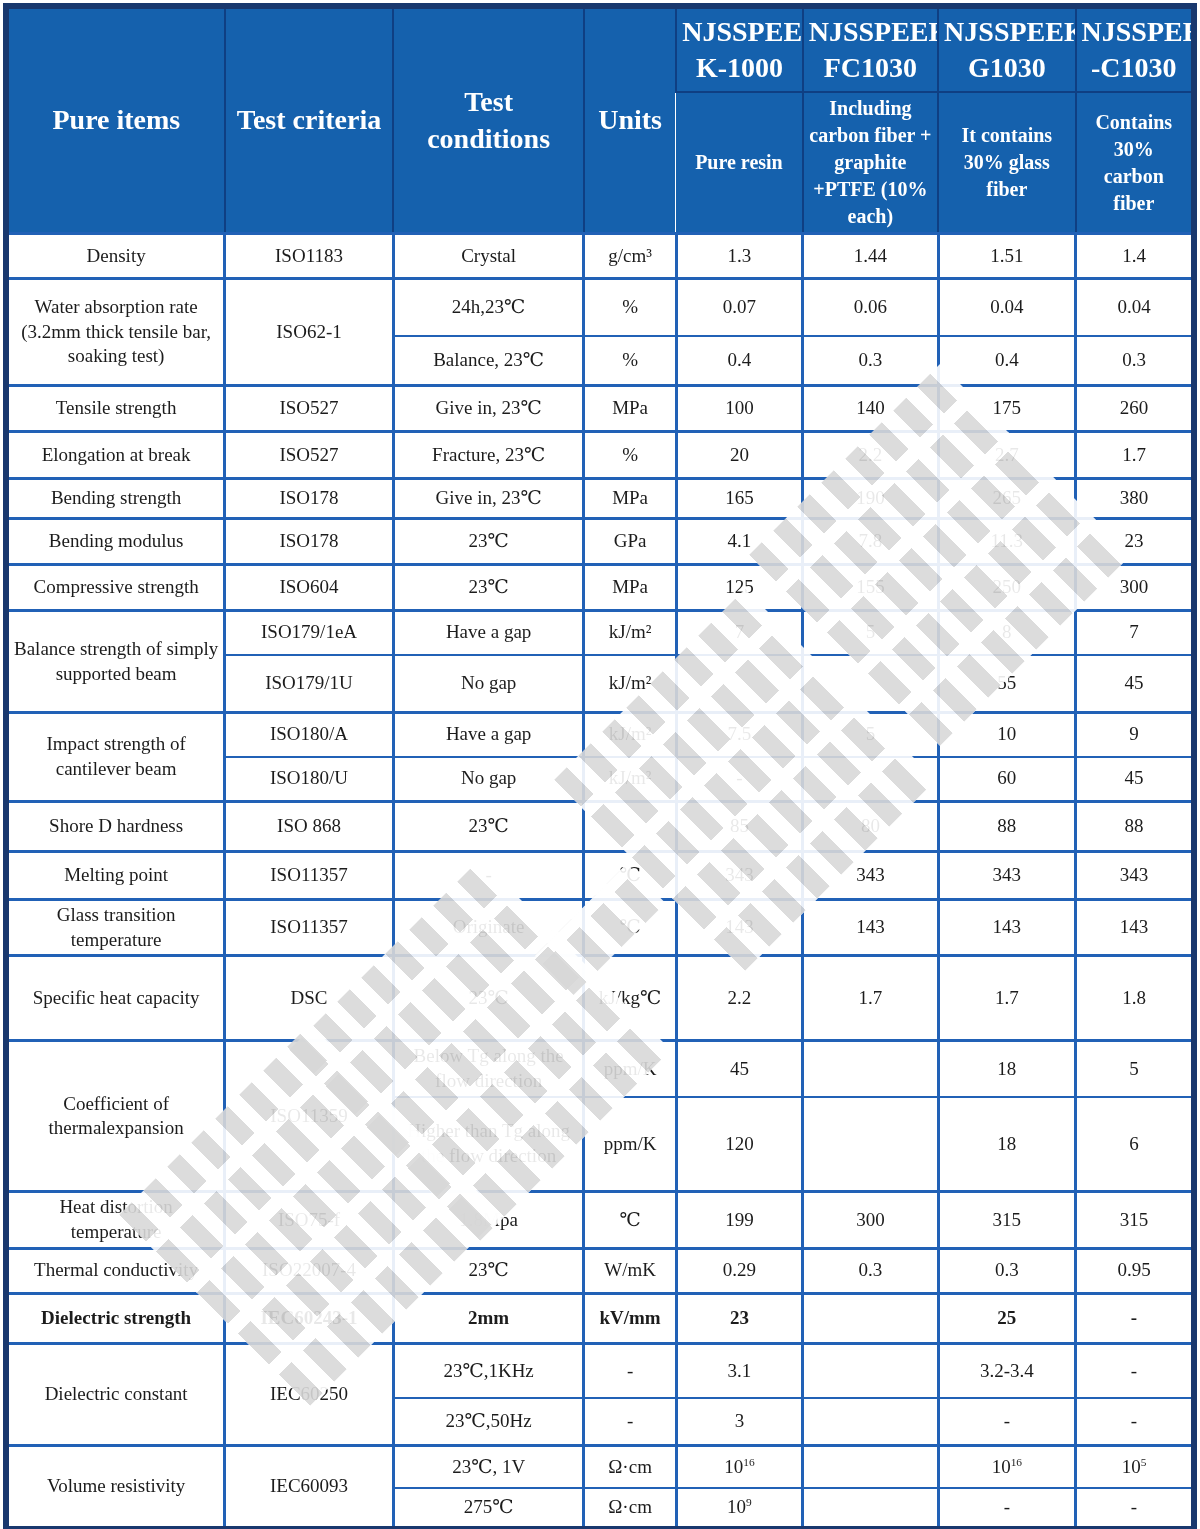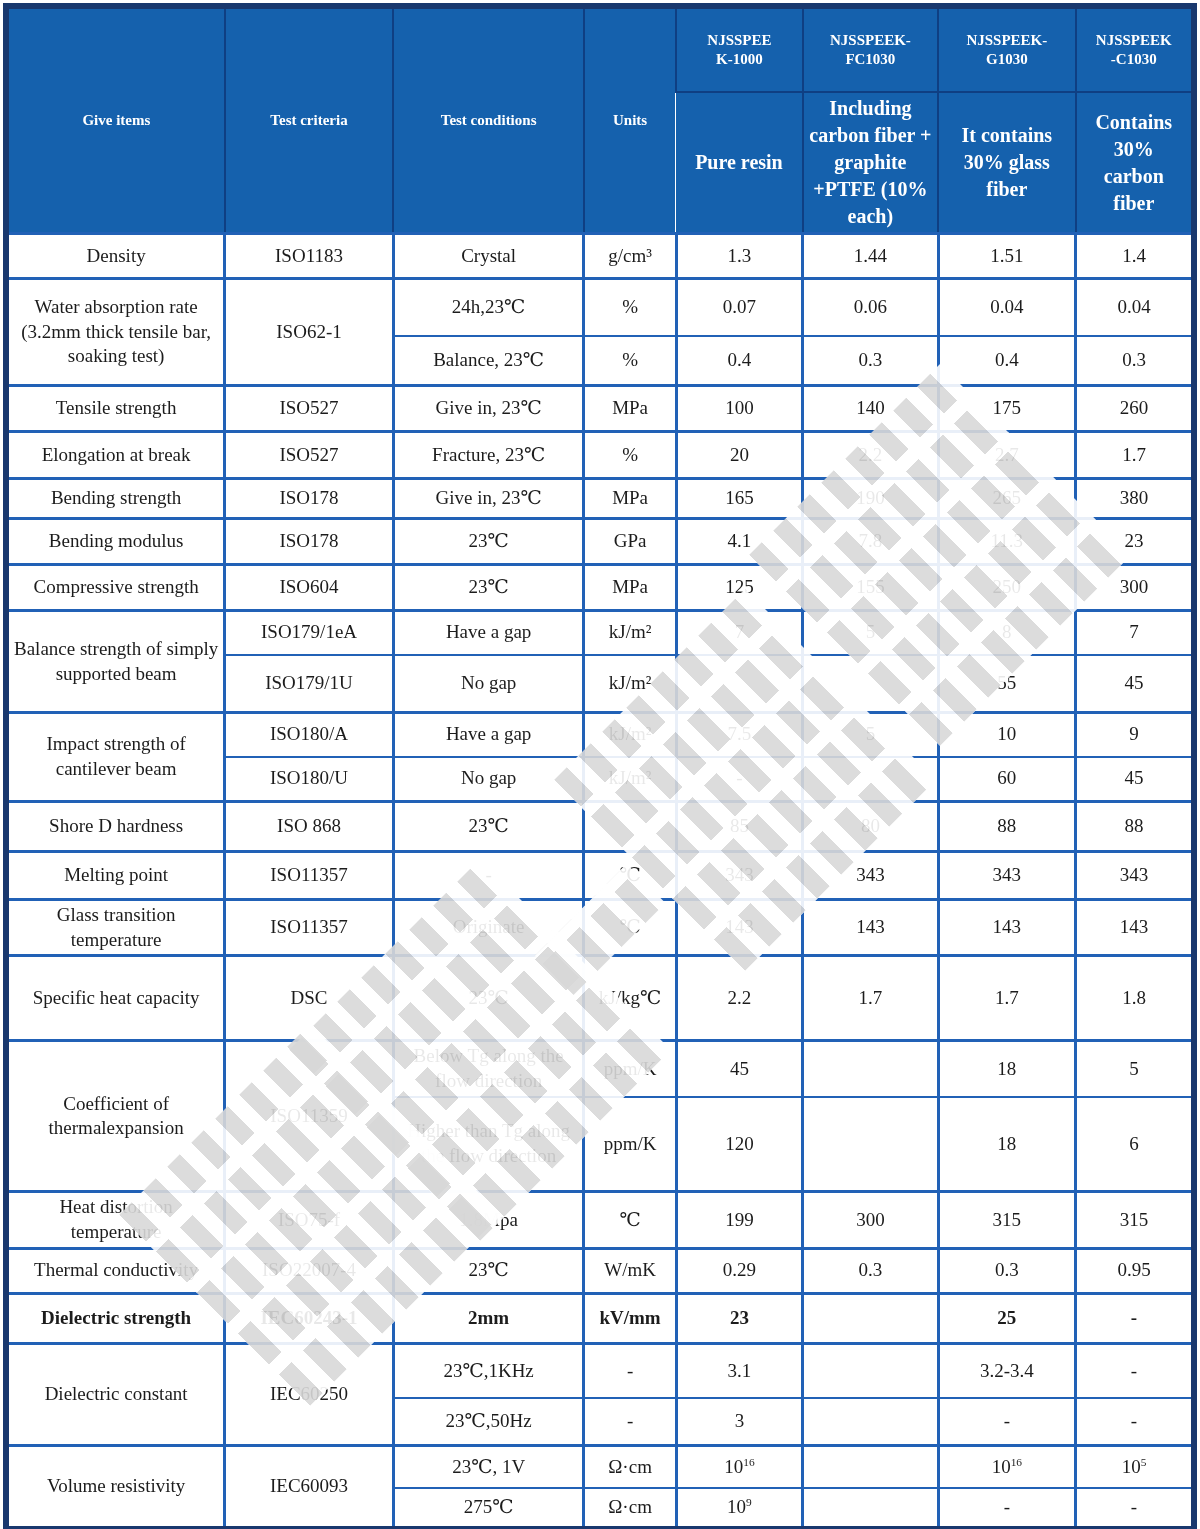--- a/index.html
+++ b/index.html
@@ -10,21 +10,21 @@
   table.spec{
     position:absolute;left:3px;top:3px;width:1194px;height:1523px;
     border-collapse:collapse;table-layout:fixed;
     border:6px solid #19386e;background:#ffffff;
   }
   th,td{
     text-align:center;vertical-align:middle;padding:2px 5px;overflow:hidden;
     color:#1c1c1c;font-size:19px;line-height:1.3;
   }
   thead th{
-    background:#1561ad;color:#ffffff;font-weight:bold;font-size:15px;
+    background:#1561ad;color:#ffffff;font-weight:bold;font-size:28px;
     border-left:2px solid #0f3f83;
   }
   thead tr:first-child{height:86px;}
   thead tr:last-child{height:126px;}
   thead th:first-child{border-left:none;}
   thead tr.desc-row th{border-top:2px solid #0f3f83;font-size:20px;line-height:1.35;}
   thead th.product-name{white-space:pre-line;}
   tbody td{
     border-left:3px solid #2161b6;
     border-top:3px solid #2161b6;
@@ -53,21 +53,21 @@
         <col style="width:168px">
         <col style="width:190px">
         <col style="width:92px">
       <col style="width:126px">
         <col style="width:135px">
         <col style="width:137px">
         <col style="width:118px">
     </colgroup>
     <thead>
       <tr>
-        <th rowspan="2">Give items</th>
+        <th rowspan="2">Pure items</th>
         <th rowspan="2">Test criteria</th>
         <th rowspan="2">Test conditions</th>
         <th rowspan="2">Units</th>
         <th class="product-name">NJSSPEE
 K-1000</th>
         <th class="product-name">NJSSPEEK-
 FC1030</th>
         <th class="product-name">NJSSPEEK-
 G1030</th>
         <th class="product-name">NJSSPEEK

